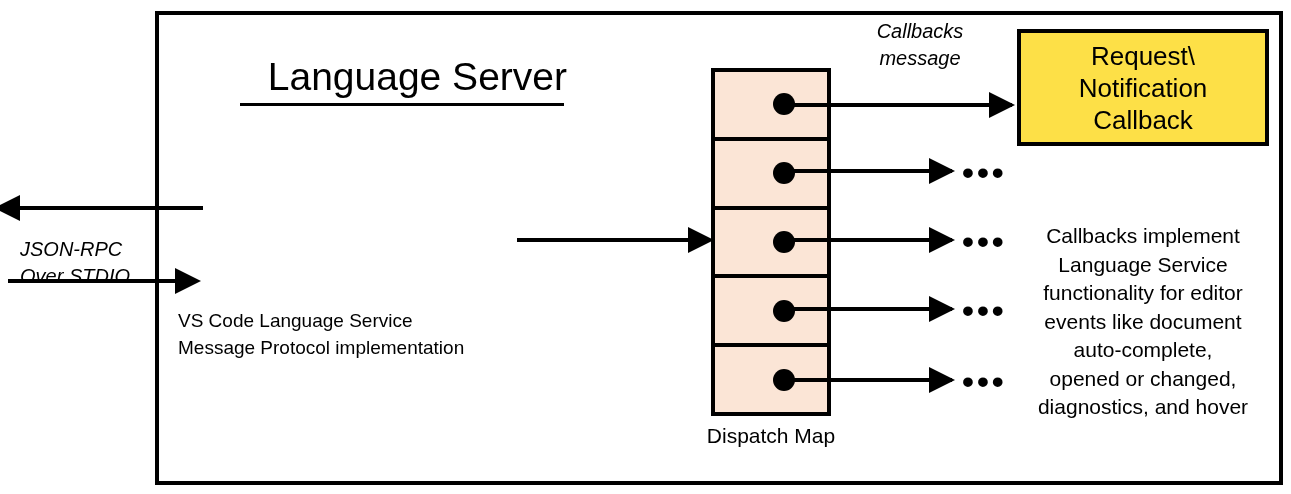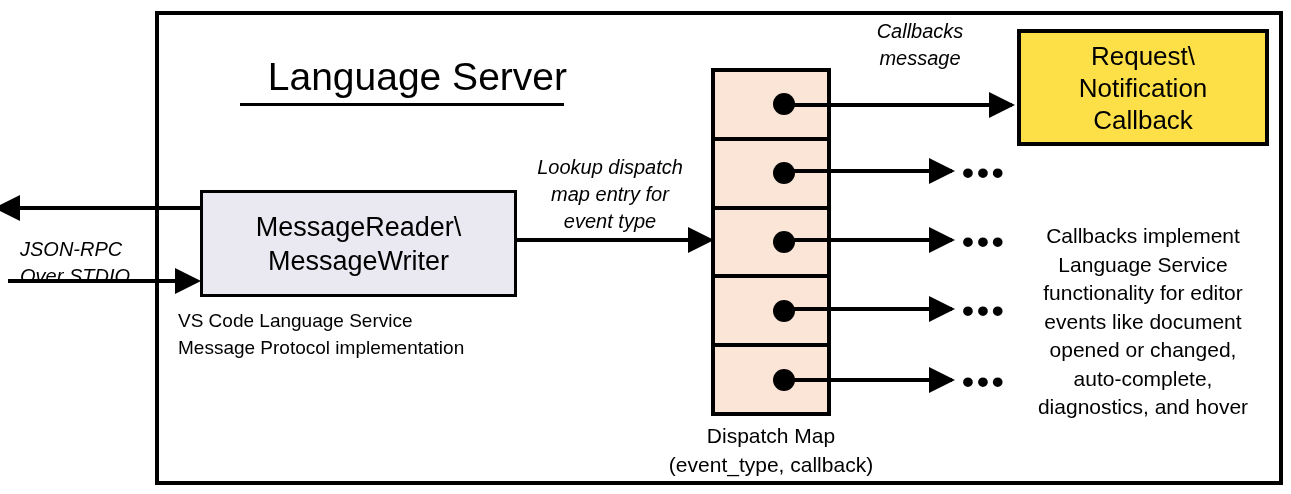--- a/index.html
+++ b/index.html
@@ -85,36 +85,27 @@
   <div class="arrow-left" style="left:-6px;top:195px;"></div>
 
   <div class="hline" style="left:8px;top:279px;width:168px;"></div>
   <div class="arrow-right" style="left:175px;top:268px;"></div>
 
   <div class="io-label">
     <div>JSON-RPC</div>
     <div>Over STDIO</div>
   </div>
 
-  <div class="mr-box">
-    <div class="mr-line">MessageReader\</div>
-    <div class="mr-line">MessageWriter</div>
-  </div>
   <div class="mr-caption">
     <div>VS Code Language Service</div>
     <div>Message Protocol implementation</div>
   </div>
 
   <div class="hline" style="left:517px;top:238px;width:176px;"></div>
   <div class="arrow-right" style="left:688px;top:227px;"></div>
-  <div class="lookup-label">
-    <div>Lookup dispatch</div>
-    <div>map entry for</div>
-    <div>event type</div>
-  </div>
 
   <div class="dmap">
     <div class="dmap-cell">
         <span class="dmap-dot"></span>
       </div>
     <div class="dmap-cell">
         <span class="dmap-dot"></span>
       </div>
     <div class="dmap-cell">
         <span class="dmap-dot"></span>
@@ -122,21 +113,20 @@
     <div class="dmap-cell">
         <span class="dmap-dot"></span>
       </div>
     <div class="dmap-cell">
         <span class="dmap-dot"></span>
       </div>
   </div>
 
   <div class="dmap-caption">
     <div>Dispatch Map</div>
-    <div>(event_type, callback)</div>
   </div>
 
   <div class="hline" style="left:780px;top:103px;width:232px;"></div>
   <div class="arrow-right" style="left:989px;top:92px;"></div>
   <div class="disp-label">
     <div>Callbacks</div>
     <div>message</div>
   </div>
 
   <div class="hline" style="left:780px;top:169px;width:172px;"></div>
@@ -159,18 +149,18 @@
     <div class="cb-line">Request\</div>
     <div class="cb-line">Notification</div>
     <div class="cb-line">Callback</div>
   </div>
 
   <div class="cb-desc">
     <div>Callbacks implement</div>
     <div>Language Service</div>
     <div>functionality for editor</div>
     <div>events like document</div>
+    <div>auto-complete,</div>
     <div>opened or changed,</div>
-    <div>auto-complete,</div>
     <div>diagnostics, and hover</div>
   </div>
 
 </div>
 
 </body></html>

